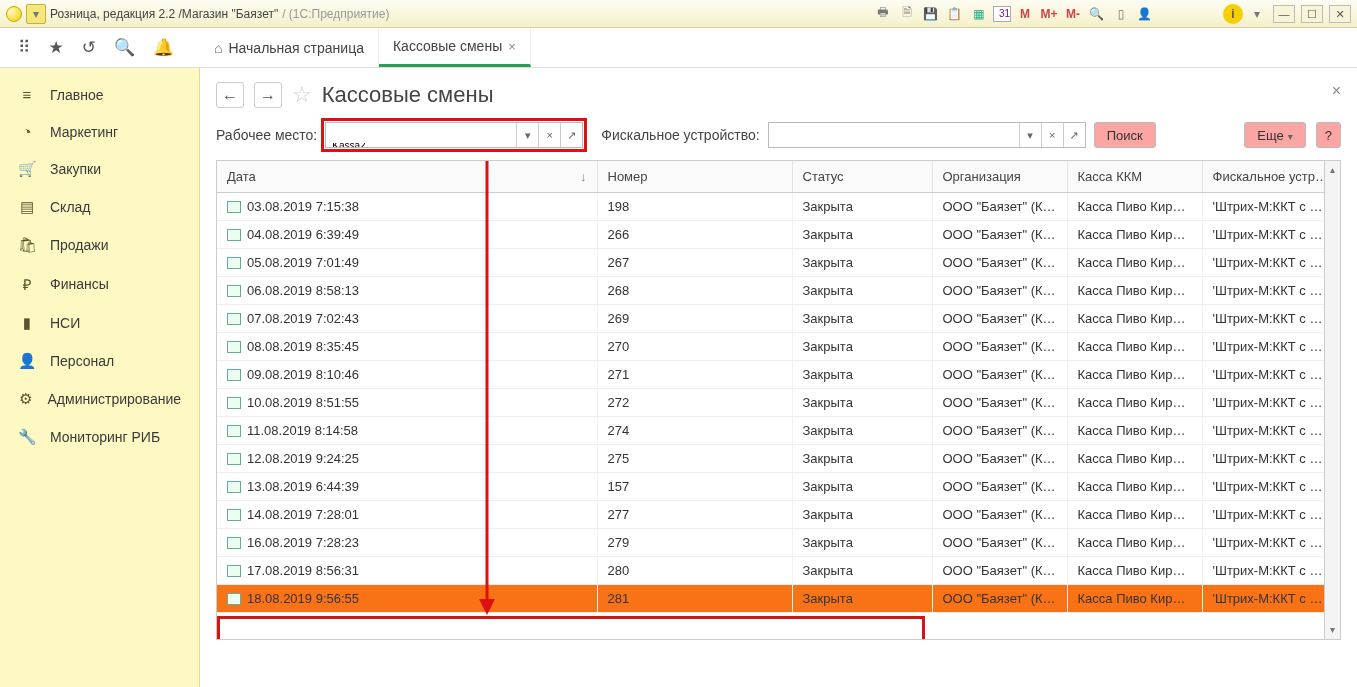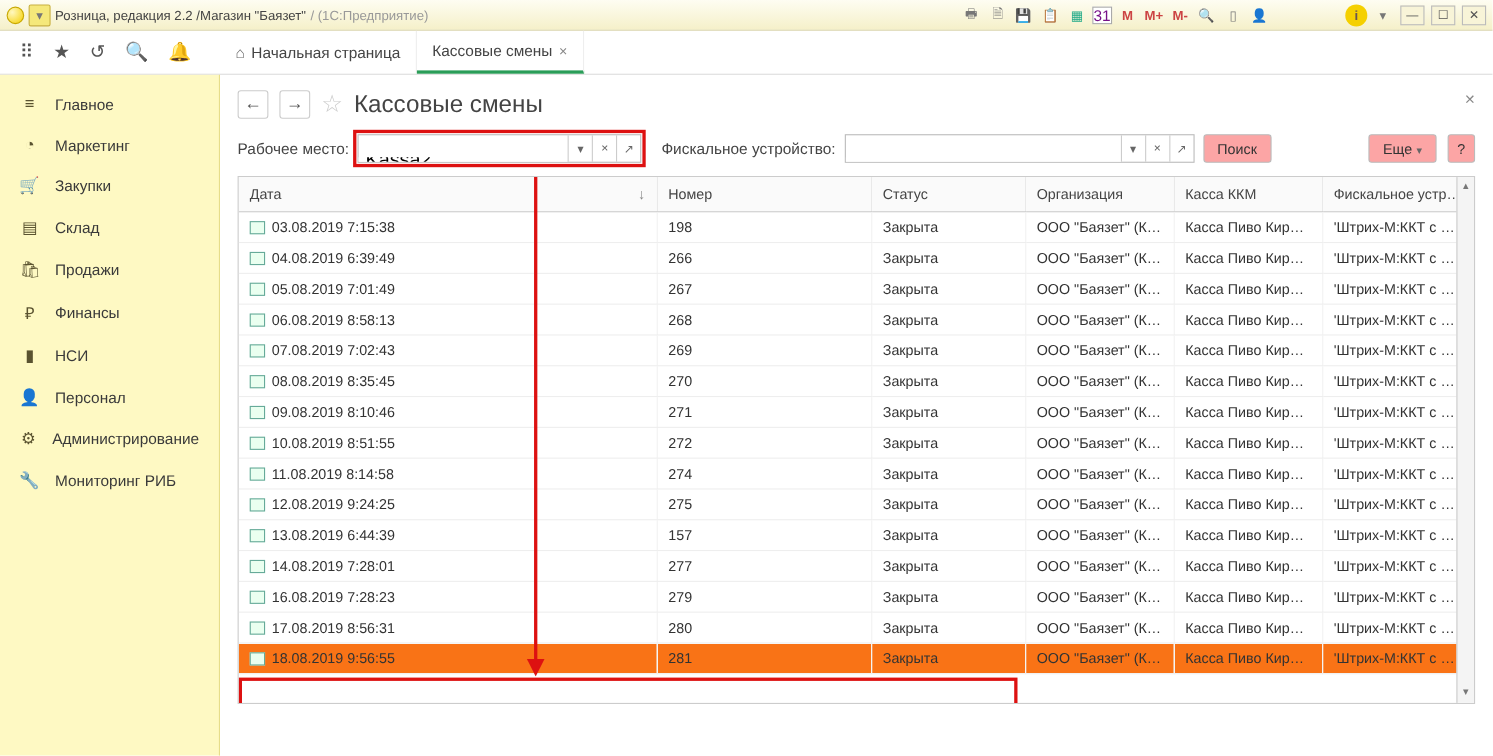--- a/index.html
+++ b/index.html
@@ -7,21 +7,21 @@
   
   
   .titlebar { height: 28px; background: linear-gradient(#fefdf2, #f5f0c9); border-bottom: 1px solid #d4cfa0; display: flex; align-items: center; padding: 0 6px; gap: 4px; font-size: 12px; color: #555; }
   .titlebar .left { display:flex; align-items:center; gap:4px; flex: 0 0 auto; }
   .titlebar .title-text { color:#444; }
   .titlebar .spacer { flex: 1; }
   .titlebar .right { display:flex; align-items:center; gap:4px; }
   .yellow-circle { width:16px; height:16px; border-radius:50%; background: radial-gradient(circle at 30% 30%, #fff8c0, #f5d000); border:1px solid #c8a800; }
   .tb-btn { width:20px; height:20px; display:flex; align-items:center; justify-content:center; color:#777; font-size:12px; }
   .tb-red { color:#c44; font-weight:bold; }
-  .tb-cal { background:#fff; border:1px solid #aaa; width:18px; height:16px; font-size:14px; text-align:left; line-height:14px; color:#718; }
+  .tb-cal { background:#fff; border:1px solid #aaa; width:18px; height:16px; font-size:10px; text-align:right; line-height:14px; color:#718; }
   .win-btn { width:22px; height:18px; border:1px solid #bbb; background:#f8f4d8; text-align:center; line-height:16px; font-size:11px; color:#555; margin-left:2px; }
   
   
   .tabbar { height: 40px; background:#fff; border-bottom:1px solid #ddd; display:flex; align-items:stretch; }
   .tabbar-icons { width:200px; display:flex; align-items:center; gap:18px; padding-left:18px; color:#555; font-size:17px; }
   .tabbar-icons span { cursor:pointer; }
   .tabs { display:flex; align-items:stretch; }
   .tab { display:flex; align-items:center; gap:6px; padding:0 14px; border-right:1px solid #eee; font-size:14px; color:#444; }
   .tab.home { }
   .tab.active { border-bottom:3px solid #2a9d58; }
@@ -38,21 +38,21 @@
   .main-head { display:flex; align-items:center; gap:10px; padding:14px 16px 8px 16px; }
   .nav-btn { width:28px; height:26px; border:1px solid #ccc; background:#fff; text-align:center; line-height:24px; color:#555; border-radius:3px; font-size:16px; }
   .star { color:#ccc; font-size:22px; }
   .page-title { font-size:22px; color:#444; font-weight:400; }
   .main-close { position:absolute; right:16px; top:14px; color:#888; font-size:16px; }
   
   .filter-row { display:flex; align-items:center; gap:8px; padding:6px 16px 12px 16px; font-size:14px; color:#444; }
   .lbl { white-space:nowrap; }
   .combo-wrap { position:relative; }
   .combo { display:flex; align-items:stretch; height:26px; border:1px solid #bbb; background:#fff; }
-  .combo input { border:none; padding:0 6px; font-size:18px; outline:none;margin-top:20px; }
+  .combo input { border:none; padding:0 6px; font-size:10px; outline:none;margin-top:20px; }
   .combo .btn { width:22px; border-left:1px solid #ccc; display:flex; align-items:center; justify-content:center; color:#666; font-size:11px; cursor:pointer; }
   .red-frame-1 { position:absolute; left:-4px; top:-4px; right:-4px; bottom:-4px; border:3px solid #d11; pointer-events:none; }
   .push-right { margin-left:auto; display:flex; gap:10px; align-items:center; }
   .btn1 { height:26px; border:1px solid #bbb; background:#fca5a5; padding:0 12px; border-radius:3px; font-size:13px; color:#333; cursor:pointer; }
   .btn1.small { padding:0 8px; }
   .btn1 .dd { margin-left:4px; font-size:10px; color:#666; }
   
   .table-wrap { position:relative; margin:0 16px; border:1px solid #ccc; height:480px; overflow:hidden; }
   table.grid { width:100%; border-collapse:collapse; table-layout:fixed; }
   table.grid th { background:#fafafa; border-bottom:1px solid #ccc; border-right:1px solid #e4e4e4; text-align:left; padding:8px 10px; font-weight:400; color:#444; font-size:13px; position:relative; }

